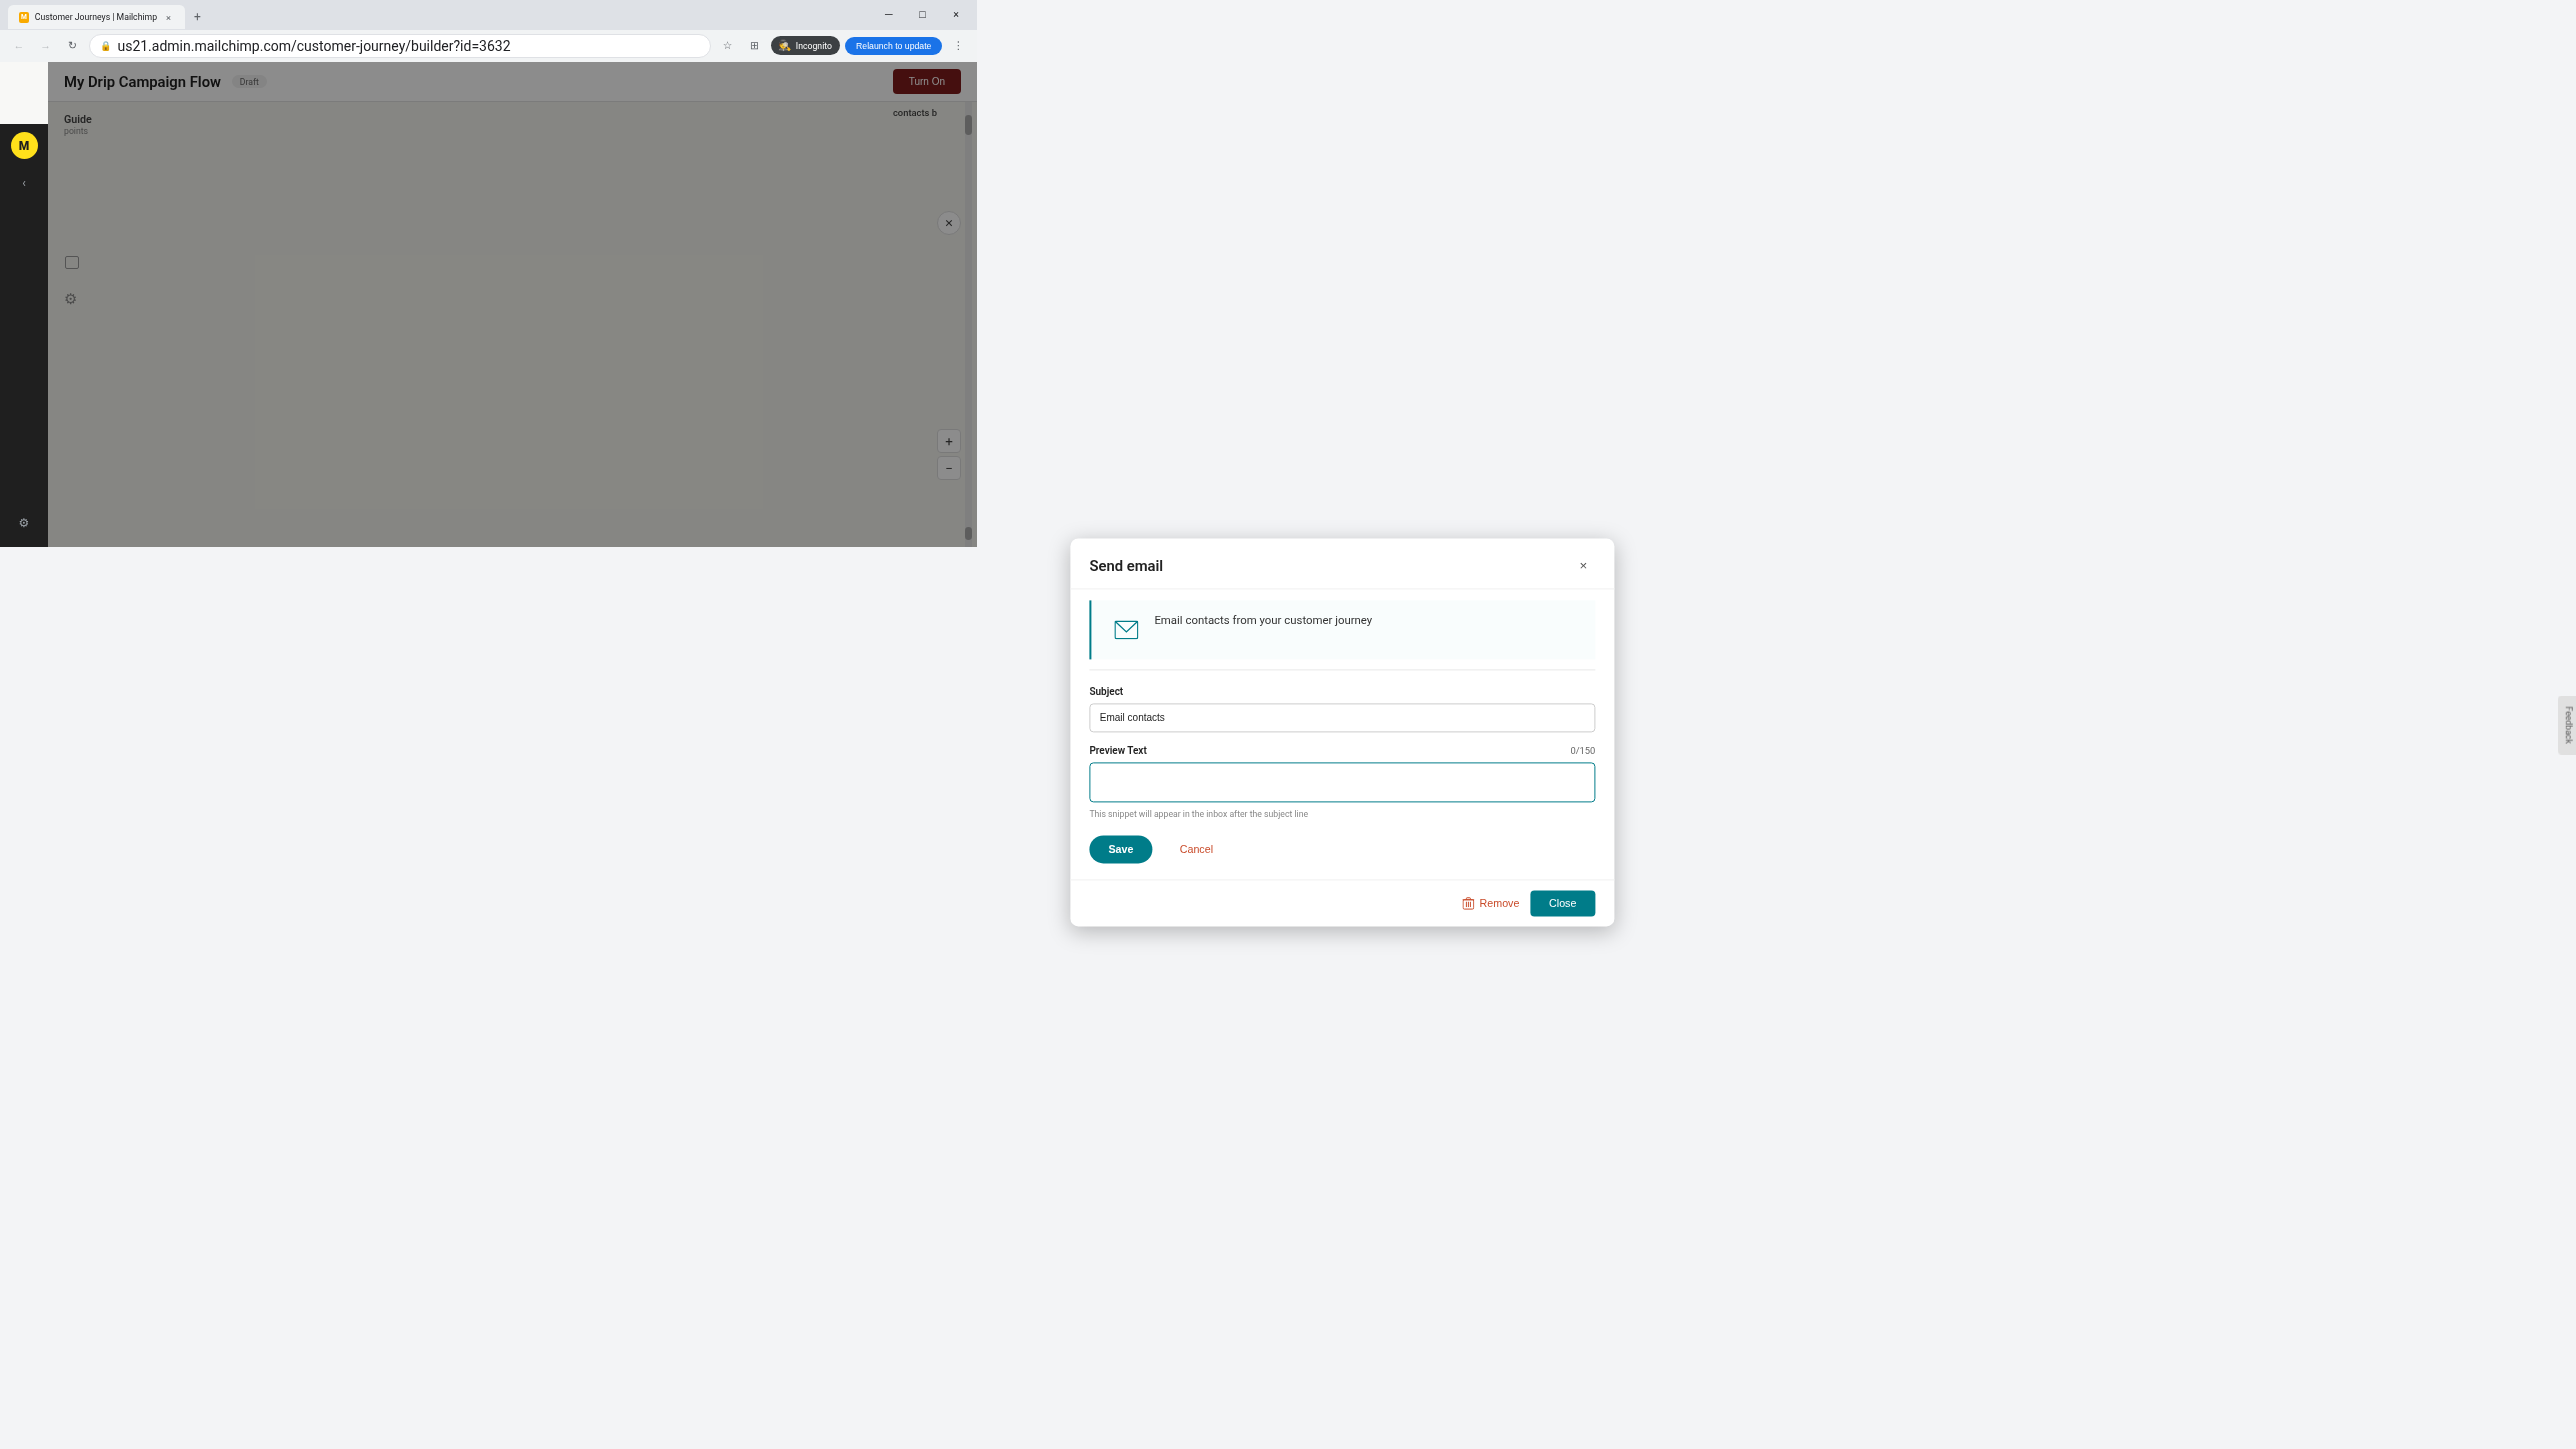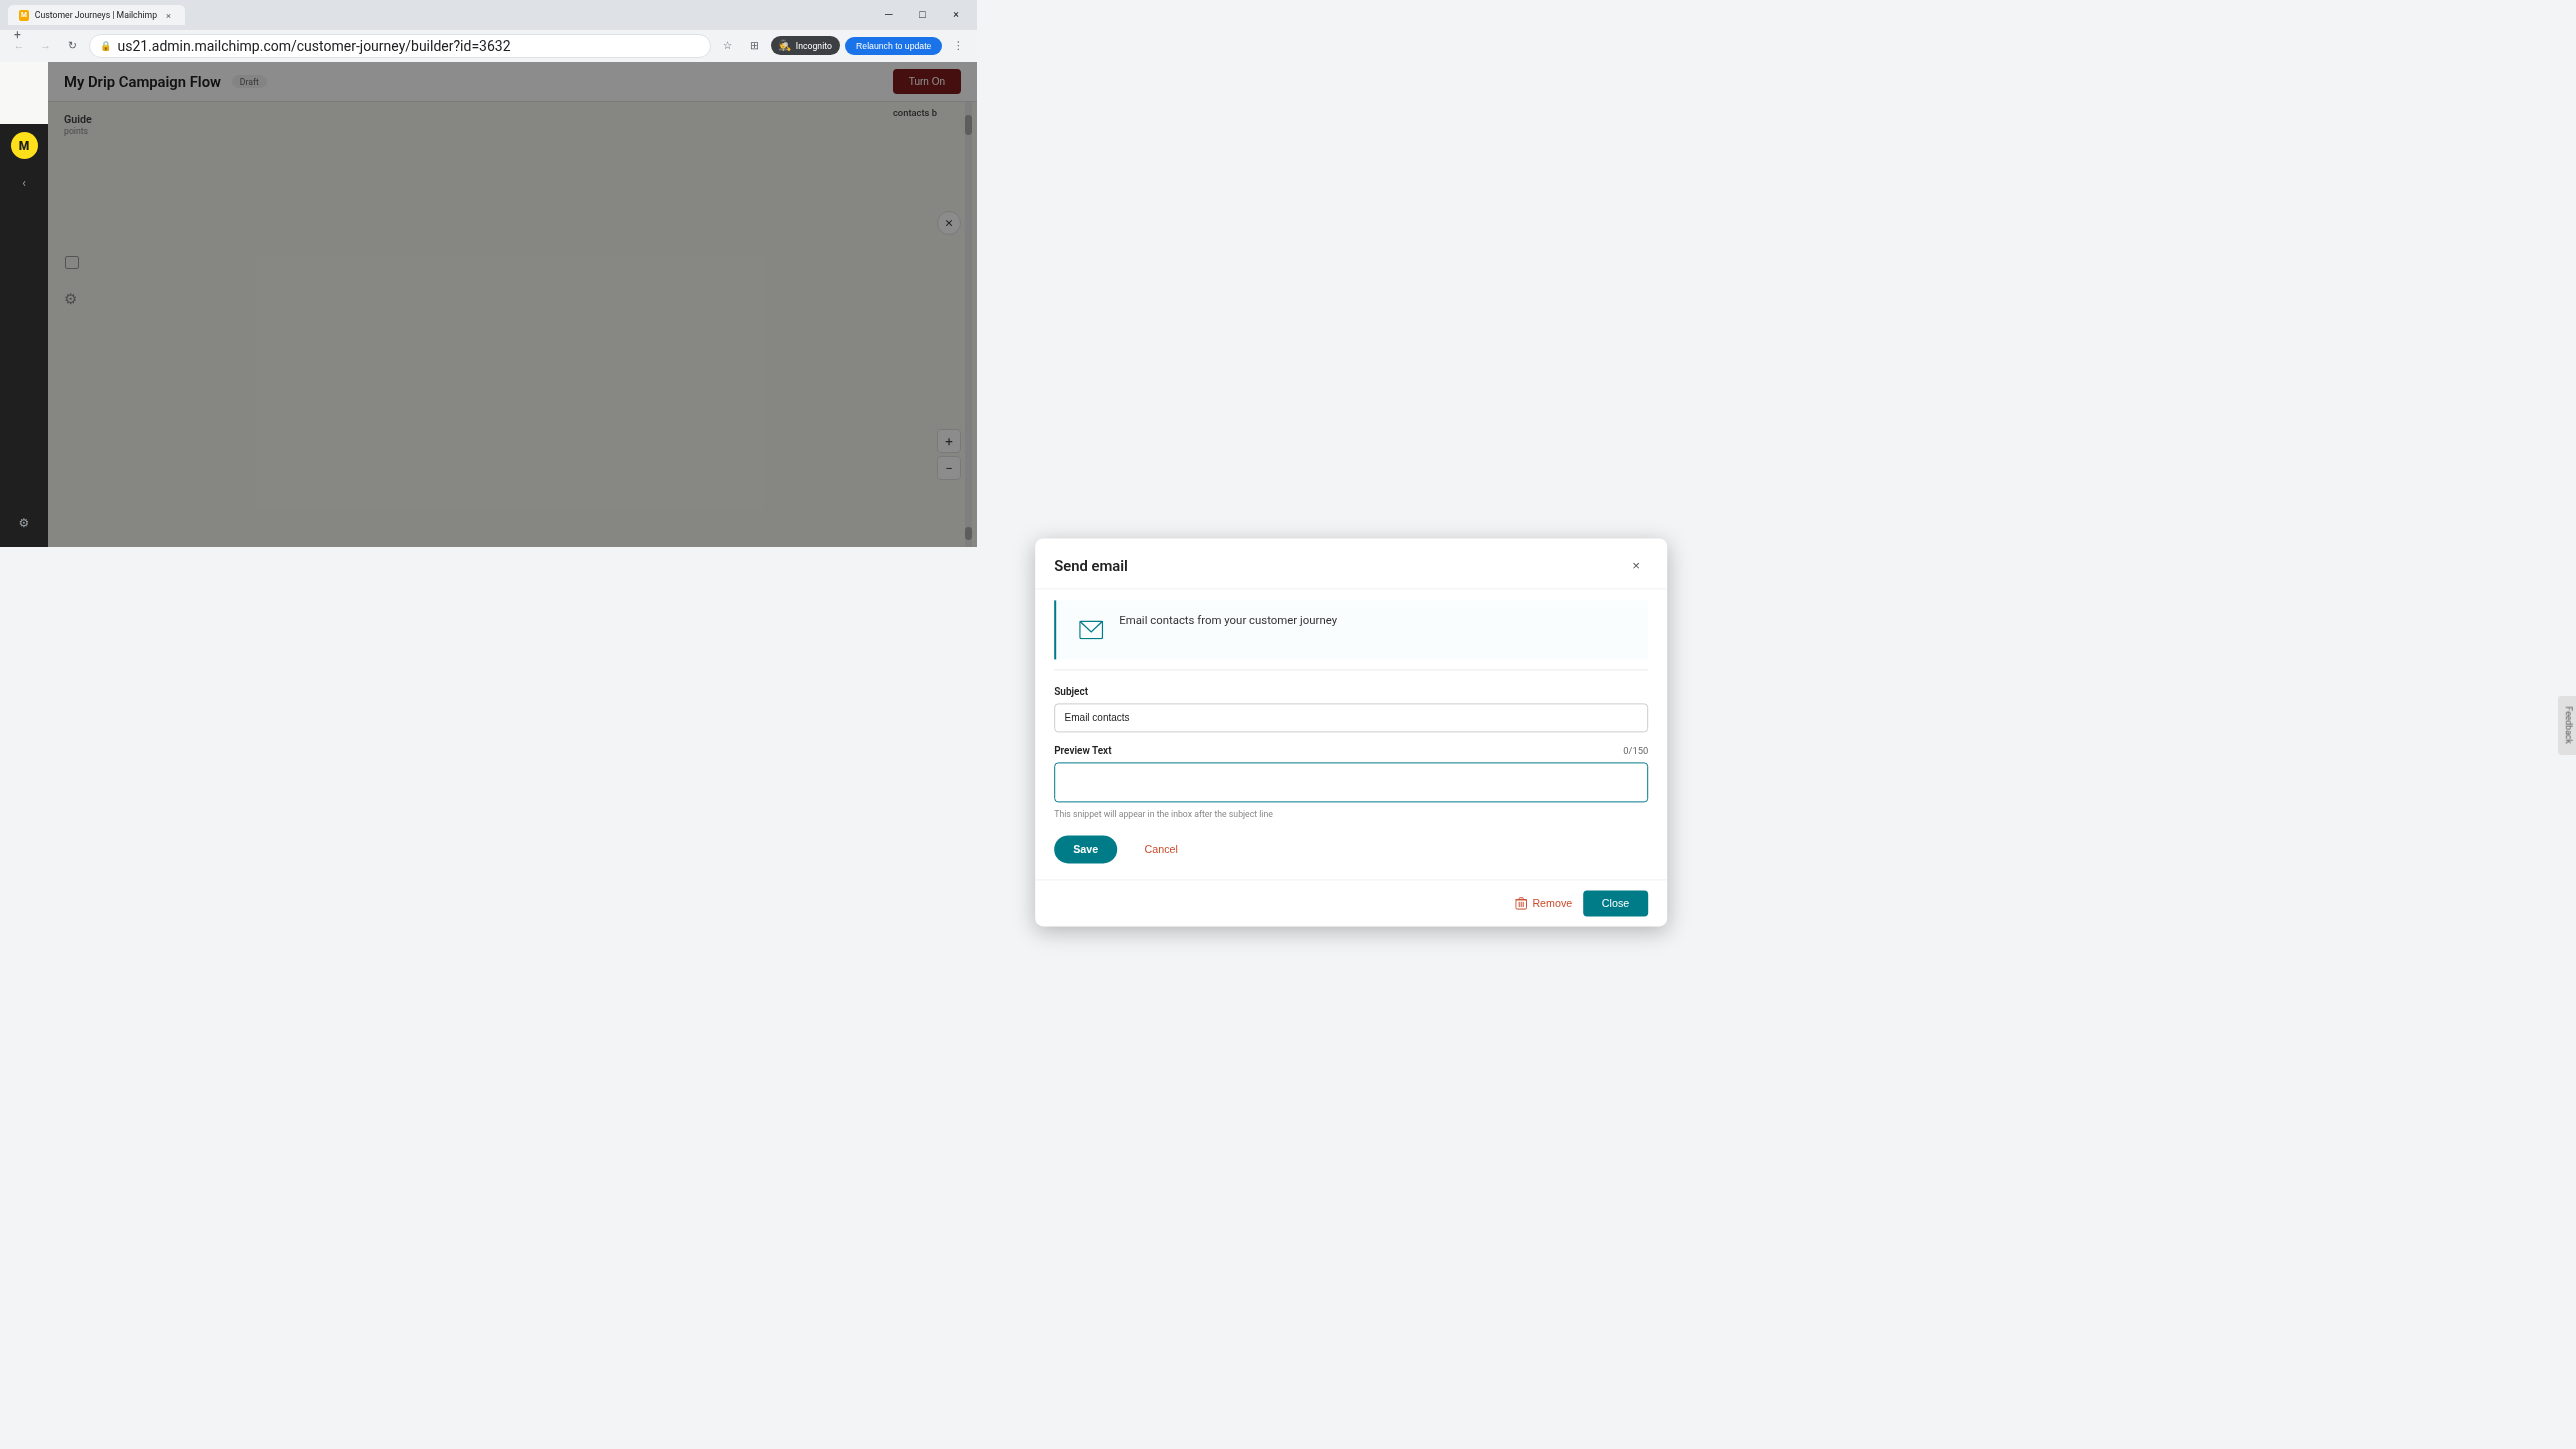--- a/index.html
+++ b/index.html
@@ -13,26 +13,25 @@
     }
 
     
     .browser-chrome {
       background: #f1f3f4;
       border-bottom: 0.7px solid #ddd;
       position: relative;
     }
     .tab-bar {
       display: flex;
-      align-items: flex-start;
+      align-items: center;
       padding: 5.4px 8px 0;
       background: #dee1e6;
       height: 29.5px;
       gap: 2.7px;
-      flex-direction: column;
     }
     .tab-active {
       background: #f1f3f4;
       border-radius: 5.4px 5.4px 0 0;
       padding: 4px 10.7px;
       display: flex;
       align-items: center;
       gap: 5.4px;
       font-size: 8.7px;
       color: #202124;
@@ -235,21 +234,21 @@
     }
 
     
     .modal {
       position: absolute;
       top: 50%;
       left: 50%;
       transform: translate(-50%, -50%);
       background: white;
       border-radius: 8px;
-      width: 632px;
+      width: 544px;
       max-height: 470px;
       z-index: 200;
       box-shadow: 0 5.4px 21.5px rgba(0,0,0,0.25);
       display: flex;
       flex-direction: column;
     }
 
     .modal-header {
       padding: 16px 19px 10.7px;
       border-bottom: 0.7px solid #f0f0f0;

